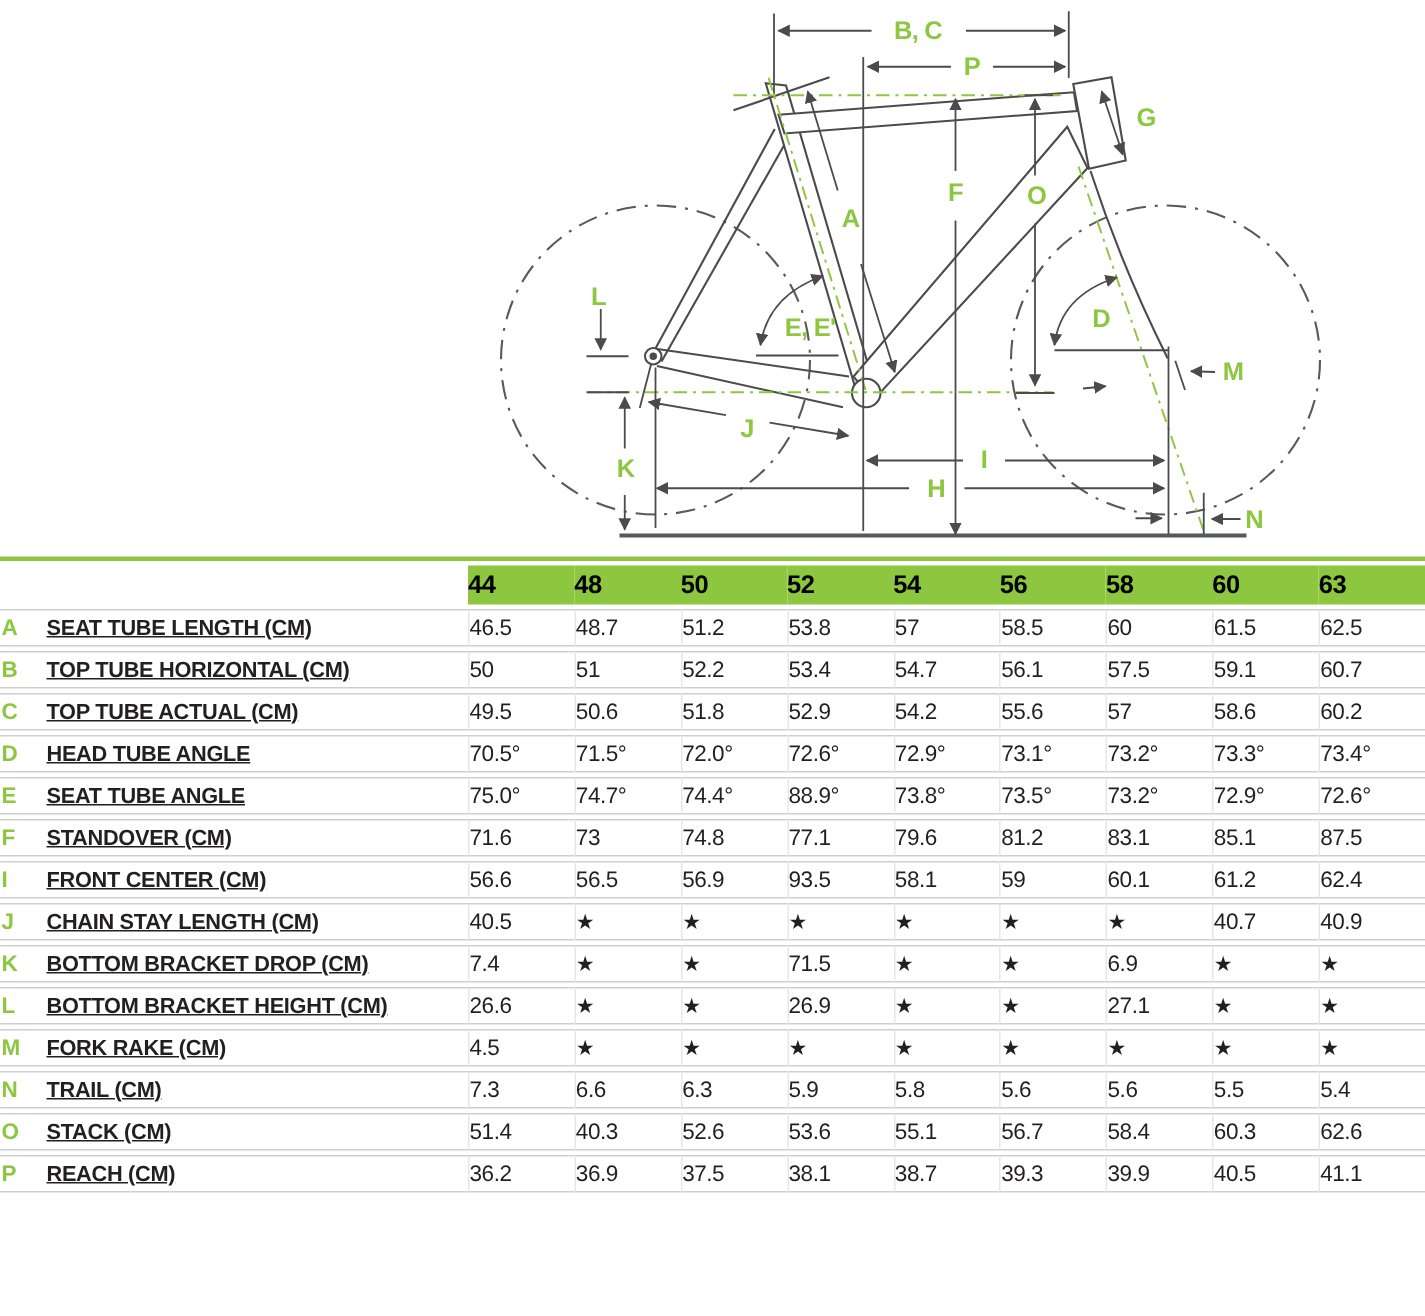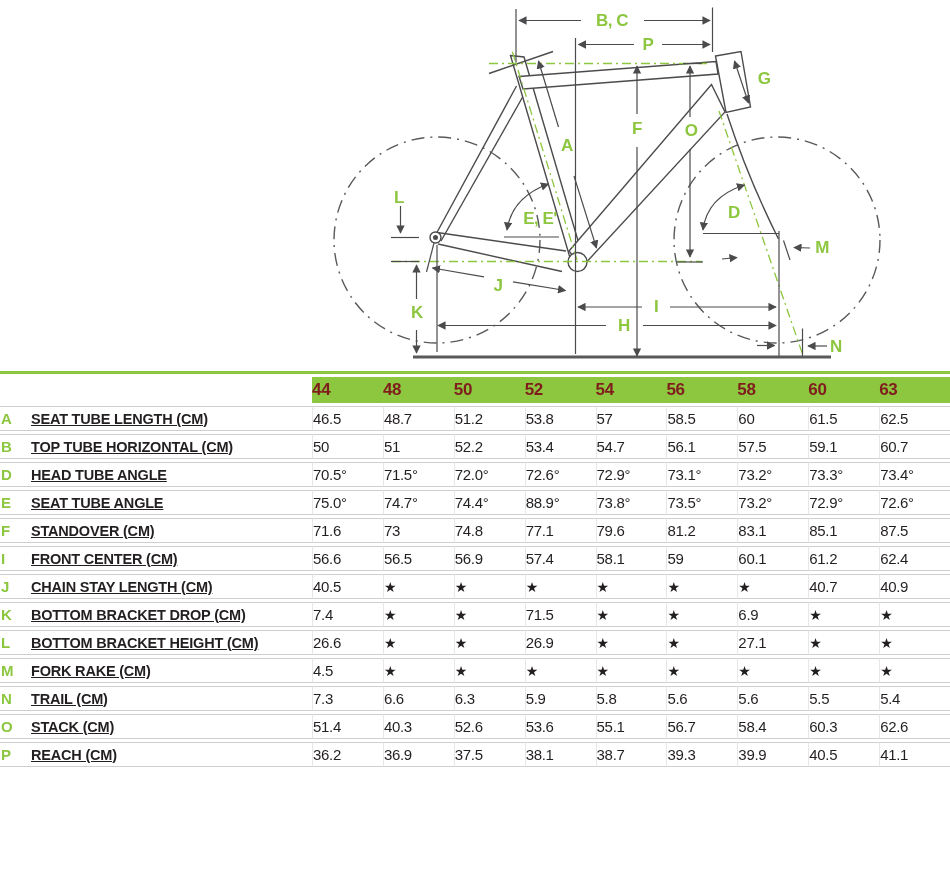--- a/index.html
+++ b/index.html
@@ -4,21 +4,21 @@
 <style>
   html,body{margin:0;padding:0;background:#fff;}
   body{width:950px;font-family:"Liberation Sans","DejaVu Sans",sans-serif;color:#231f20;}
   .page{width:950px;height:877px;overflow:hidden;background:#fff;}
   .diagram-wrap{width:950px;height:371px;position:relative;}
   .table-top-rule{height:3px;background:#8dc63f;width:950px;}
   table.geo{width:950px;border-collapse:separate;border-spacing:0 3px;table-layout:fixed;}
   table.geo th,table.geo td{padding:0;vertical-align:middle;}
   th.corner{background:#fff;}
   th.size{background:#8dc63f;height:26px;text-align:left;padding-left:8px;
-          font-size:17px;font-weight:bold;color:#7f1d1d;letter-spacing:-0.3px;}
+          font-size:17px;font-weight:bold;color:#000000;letter-spacing:-0.3px;}
   td{height:23px;border-top:1px solid #cfcfcf;border-bottom:1px solid #cfcfcf;}
   td.label-cell{white-space:nowrap;}
   td.label-cell .letter{display:inline-block;width:30px;padding-left:1px;
           color:#8dc63f;font-weight:bold;font-size:15px;}
   td.label-cell .lbl{font-weight:bold;font-size:14.5px;letter-spacing:-0.2px;text-decoration:underline;}
   td.val{padding-left:7px;font-size:15px;letter-spacing:-0.3px;border-left:1px solid #e7e7e7;}
   td.val.star{font-size:14px;}
   svg text{font-family:"Liberation Sans","DejaVu Sans",sans-serif;font-weight:bold;
           font-size:17px;fill:#8dc63f;letter-spacing:-0.5px;}
 </style>
@@ -182,20 +182,32 @@
           <td class="val">51</td>
           <td class="val">52.2</td>
           <td class="val">53.4</td>
           <td class="val">54.7</td>
           <td class="val">56.1</td>
           <td class="val">57.5</td>
           <td class="val">59.1</td>
           <td class="val">60.7</td>
         </tr>
         <tr>
+          <td class="label-cell"><span class="letter">C</span><span class="lbl">TOP TUBE ACTUAL (CM)</span></td>
+          <td class="val">49.5</td>
+          <td class="val">50.6</td>
+          <td class="val">51.8</td>
+          <td class="val">52.9</td>
+          <td class="val">54.2</td>
+          <td class="val">55.6</td>
+          <td class="val">57</td>
+          <td class="val">58.6</td>
+          <td class="val">60.2</td>
+        </tr>
+        <tr>
           <td class="label-cell"><span class="letter">D</span><span class="lbl">HEAD TUBE ANGLE</span></td>
           <td class="val">70.5°</td>
           <td class="val">71.5°</td>
           <td class="val">72.0°</td>
           <td class="val">72.6°</td>
           <td class="val">72.9°</td>
           <td class="val">73.1°</td>
           <td class="val">73.2°</td>
           <td class="val">73.3°</td>
           <td class="val">73.4°</td>
@@ -222,21 +234,21 @@
           <td class="val">81.2</td>
           <td class="val">83.1</td>
           <td class="val">85.1</td>
           <td class="val">87.5</td>
         </tr>
         <tr>
           <td class="label-cell"><span class="letter">I</span><span class="lbl">FRONT CENTER (CM)</span></td>
           <td class="val">56.6</td>
           <td class="val">56.5</td>
           <td class="val">56.9</td>
-          <td class="val">57.4</td>
+          <td class="val">93.5</td>
           <td class="val">58.1</td>
           <td class="val">59</td>
           <td class="val">60.1</td>
           <td class="val">61.2</td>
           <td class="val">62.4</td>
         </tr>
         <tr>
           <td class="label-cell"><span class="letter">J</span><span class="lbl">CHAIN STAY LENGTH (CM)</span></td>
           <td class="val">40.5</td>
           <td class="val star">★</td>

